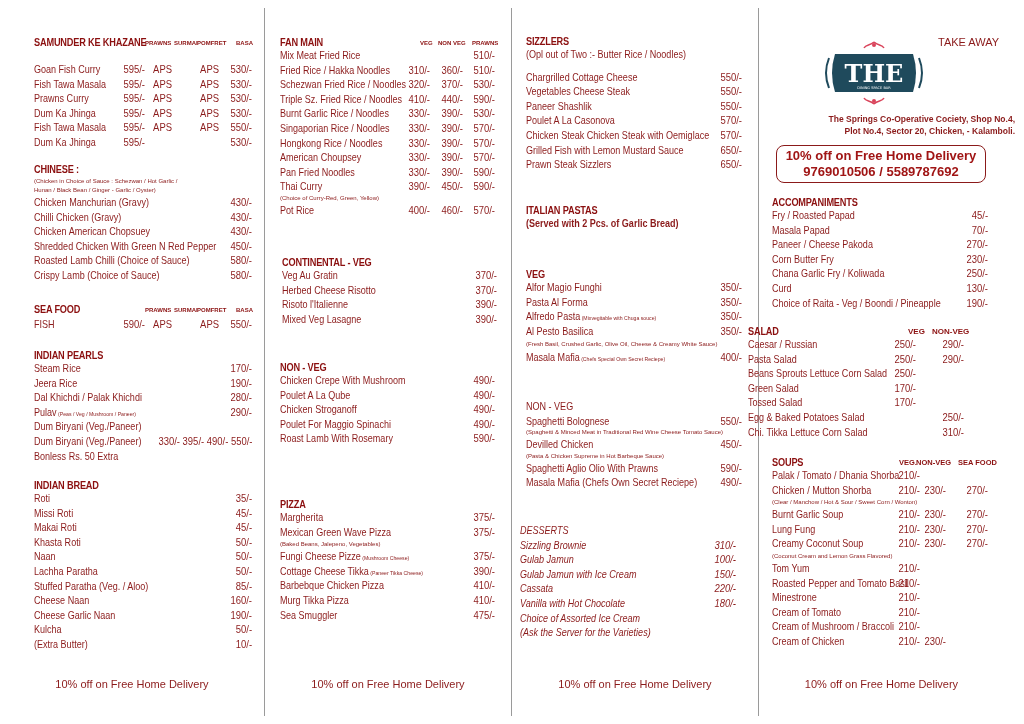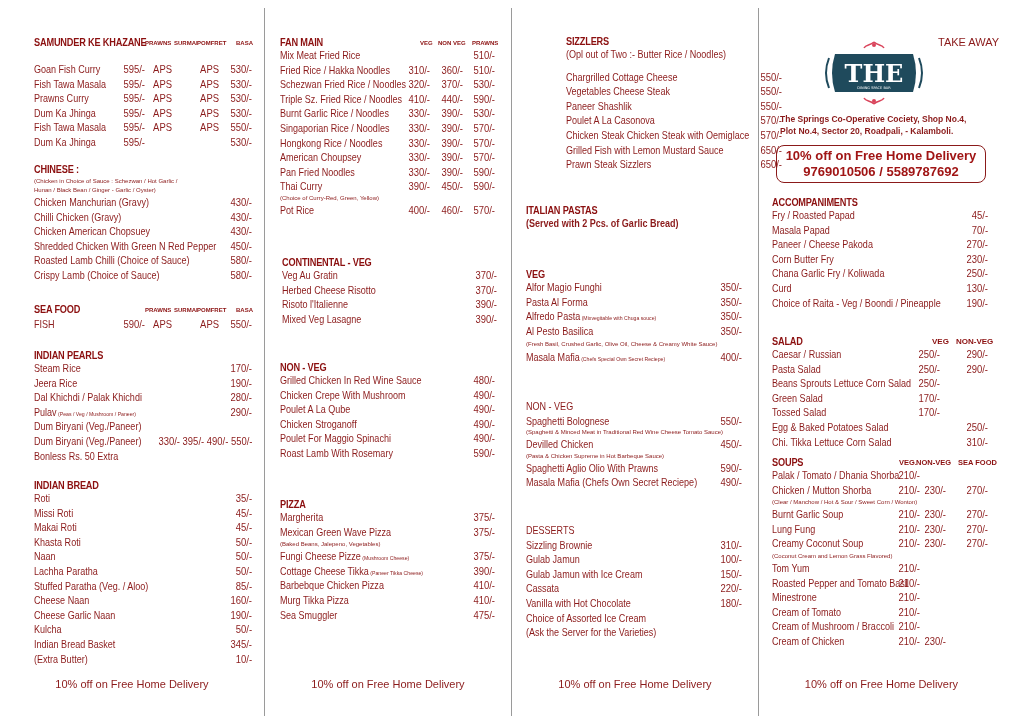--- a/index.html
+++ b/index.html
@@ -9,21 +9,21 @@
   .sec{position:absolute;}
   .h{font-weight:bold;font-size:10px;color:#8b0f0f;letter-spacing:-0.2px;transform:scaleX(0.92);transform-origin:left;white-space:nowrap;}
   .colhdr{position:absolute;font-weight:bold;font-size:6px;color:#8b0f0f;white-space:nowrap;}
   .row{position:relative;height:14.6px;font-size:10.5px;line-height:14.6px;white-space:nowrap;color:#8b1a1a;}
   .row .n{position:absolute;left:0;transform:scaleX(0.86);transform-origin:left;}
   .row .p{position:absolute;text-align:right;transform:scaleX(0.9);transform-origin:right;}
   .note{font-size:6px;color:#8b1a1a;white-space:nowrap;line-height:9px;}
   .sm{font-size:6px;}
   .footer{position:absolute;top:678px;font-size:11px;color:#8b1a1a;text-align:center;white-space:nowrap;}
   .takeaway{position:absolute;left:938px;top:36px;font-size:11px;color:#8b1a1a;}
-  .addr{position:absolute;left:780px;top:113px;width:235px;text-align:left;font-weight:bold;font-size:8.5px;line-height:12px;color:#8b1a1a;}
+  .addr{position:absolute;left:780px;top:113px;width:235px;text-align:right;font-weight:bold;font-size:8.5px;line-height:12px;color:#8b1a1a;}
   .promo{position:absolute;left:776px;top:145px;width:208px;height:36px;border:1px solid #8b1a1a;border-radius:8px;text-align:center;color:#a01515;font-weight:bold;}
   .promo .l1{font-size:13px;line-height:16px;margin-top:2px;}
   .promo .l2{font-size:13px;line-height:16px;}
   .logo{position:absolute;left:823px;top:40px;width:102px;height:66px;}
 </style>
 </head>
 <body>
 
 <div class="divider" style="left:264px;"></div>
 <div class="divider" style="left:511px;"></div>
@@ -200,24 +200,20 @@
         </div>
         <div class="row">
           <span class="n">Cheese Garlic Naan</span>
           <span class="p" style="right:0;">190/-</span>
         </div>
         <div class="row">
           <span class="n">Kulcha</span>
           <span class="p" style="right:0;">50/-</span>
         </div>
         <div class="row">
-          <span class="n">Indian Bread Basket</span>
-          <span class="p" style="right:0;">345/-</span>
-        </div>
-        <div class="row">
           <span class="n">(Extra Butter)</span>
           <span class="p" style="right:0;">10/-</span>
         </div>
       </div>
   </div>
 
   <div class="footer" style="left:0;width:264px;">10% off on Free Home Delivery</div>
 </div>
 
 <div class="panel" style="left:265px;width:246px;">
@@ -316,24 +312,20 @@
           <span class="n">Mixed Veg Lasagne</span>
           <span class="p" style="right:0;">390/-</span>
         </div>
       </div>
   </div>
 
   <div class="sec" style="left:15px;top:362px;width:215px;">
     <div class="h">NON - VEG</div>
     <div id="nonveg2-rows">
         <div class="row">
-          <span class="n">Grilled Chicken In Red Wine Sauce</span>
-          <span class="p" style="right:0;">480/-</span>
-        </div>
-        <div class="row">
           <span class="n">Chicken Crepe With Mushroom</span>
           <span class="p" style="right:0;">490/-</span>
         </div>
         <div class="row">
           <span class="n">Poulet A La Qube</span>
           <span class="p" style="right:0;">490/-</span>
         </div>
         <div class="row">
           <span class="n">Chicken Stroganoff</span>
           <span class="p" style="right:0;">490/-</span>
@@ -381,21 +373,21 @@
           <span class="n">Sea Smuggler</span>
           <span class="p" style="right:0;">475/-</span>
         </div>
       </div>
   </div>
 
   <div class="footer" style="left:0;width:246px;">10% off on Free Home Delivery</div>
 </div>
 
 <div class="panel" style="left:512px;width:246px;">
-  <div class="sec" style="left:14px;top:36px;width:216px;margin-left:40px;">
+  <div class="sec" style="left:14px;top:36px;width:216px;">
     <div class="h">SIZZLERS</div>
     <div class="row">
         <span class="n">(Opl out of Two :- Butter Rice / Noodles)</span>
       </div>
     <div style="height:8px"></div>
     <div id="sizzlers-rows">
         <div class="row">
           <span class="n">Chargrilled Cottage Cheese</span>
           <span class="p" style="right:0;">550/-</span>
         </div>
@@ -481,21 +473,21 @@
           <span class="n">Spaghetti Aglio Olio With Prawns</span>
           <span class="p" style="right:0;">590/-</span>
         </div>
         <div class="row">
           <span class="n">Masala Mafia (Chefs Own Secret Reciepe)</span>
           <span class="p" style="right:0;">490/-</span>
         </div>
       </div>
   </div>
 
-  <div class="sec" style="left:14px;top:523px;width:216px;">
+  <div class="sec" style="left:8px;top:523px;width:216px;font-style:italic;">
     <div class="row">
         <span class="n">DESSERTS</span>
       </div>
     <div id="desserts-rows">
         <div class="row">
           <span class="n">Sizzling Brownie</span>
           <span class="p" style="right:0;">310/-</span>
         </div>
         <div class="row">
           <span class="n">Gulab Jamun</span>
@@ -534,21 +526,21 @@
   <circle cx="51" cy="5" r="2" fill="#d9435a"></circle>
     <circle cx="51" cy="61" r="2" fill="#d9435a"></circle>
   <path d="M12 14 Q6 33 12 52 L90 52 Q96 33 90 14 Z" fill="#1f4a5c"></path>
   <path d="M6 18 q-6 15 0 30 M96 18 q6 15 0 30" stroke="#1f4a5c" stroke-width="2" fill="none"></path>
   <text x="51" y="42" text-anchor="middle" font-family="DejaVu Serif, serif" font-weight="bold" font-size="24" fill="#ffffff">THE</text>
   <text x="51" y="49" text-anchor="middle" font-family="DejaVu Sans, sans-serif" font-size="3.5" fill="#ffffff">DINING SPACE BAR</text>
 </svg>
 
 <div class="addr">
   <div>The Springs Co-Operative Cociety, Shop No.4,</div>
-  <div>Plot No.4, Sector 20, Roadpali, - Kalamboli.</div>
+  <div>Plot No.4, Sector 20, Chicken, - Kalamboli.</div>
 </div>
 
 <div class="promo">
   <div class="l1">10% off on Free Home Delivery</div>
   <div class="l2">9769010506 / 5589787692</div>
 </div>
 
 <div class="sec" style="left:772px;top:197px;width:216px;">
   <div class="h">ACCOMPANIMENTS</div>
   <div id="accomp-rows">
@@ -576,21 +568,21 @@
         <span class="n">Curd</span>
         <span class="p" style="right:0;">130/-</span>
       </div>
       <div class="row">
         <span class="n">Choice of Raita - Veg / Boondi / Pineapple</span>
         <span class="p" style="right:0;">190/-</span>
       </div>
     </div>
 </div>
 
-<div class="sec" style="left:772px;top:326px;width:216px;margin-top:10px;">
+<div class="sec" style="left:748px;top:326px;width:216px;">
   <div class="h">SALAD</div>
   <span class="colhdr" style="left:160px;top:1px;font-size:8px;">VEG</span>
   <span class="colhdr" style="left:184px;top:1px;font-size:8px;">NON-VEG</span>
   <div id="salad-rows">
       <div class="row">
         <span class="n">Caesar / Russian</span>
         <span class="p" style="right:48px;">250/-</span>
         <span class="p" style="right:0px;">290/-</span>
       </div>
       <div class="row">

